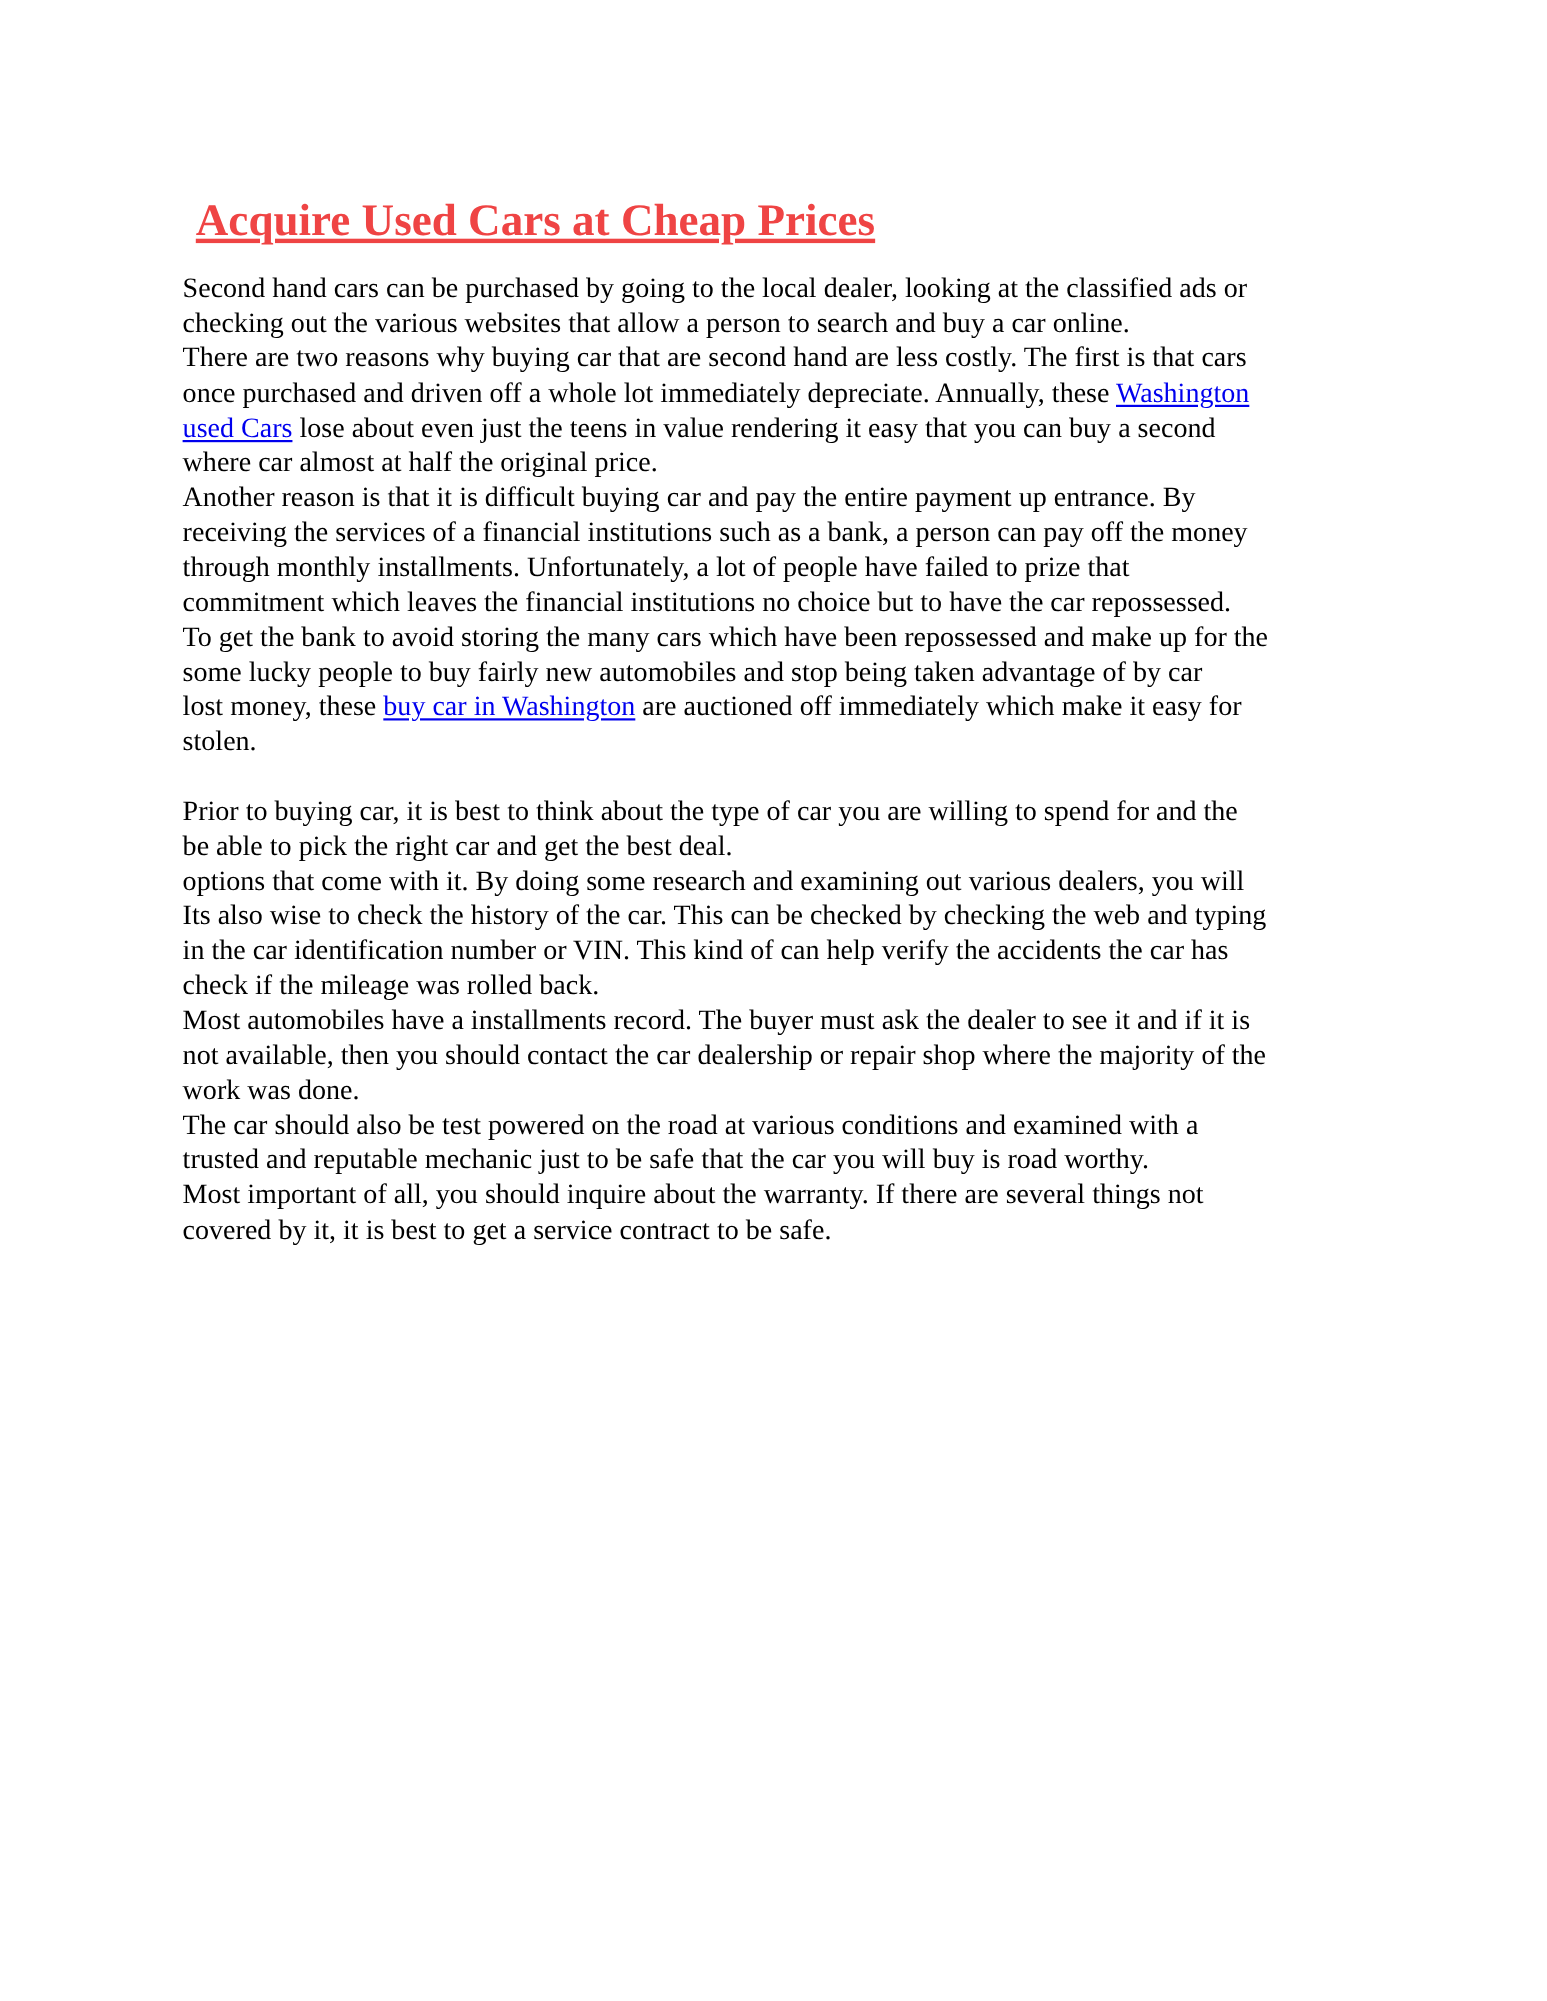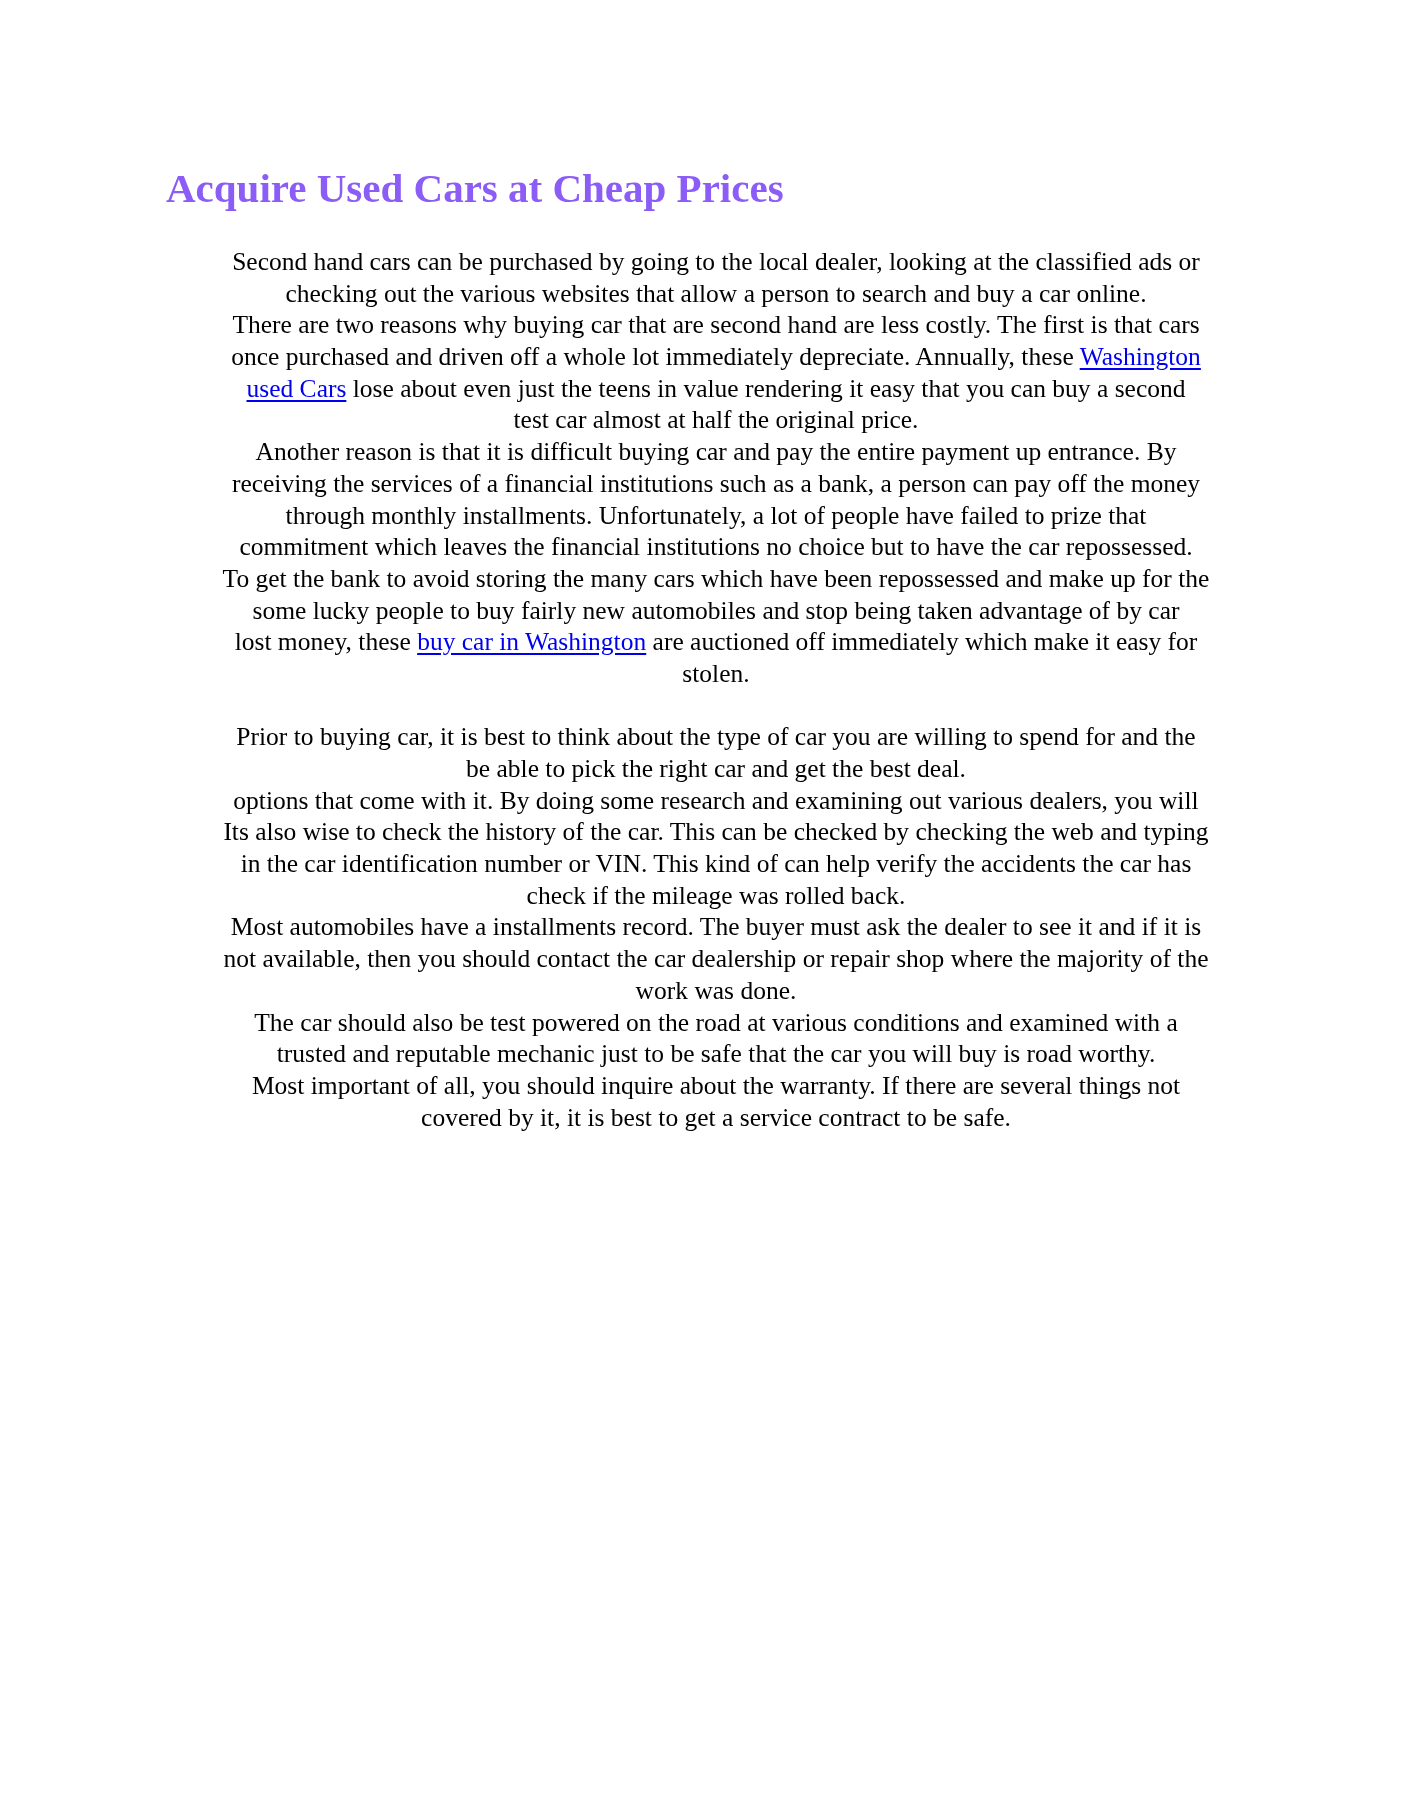--- a/index.html
+++ b/index.html
@@ -1,45 +1,45 @@
 <!DOCTYPE html>
 <html><head>
 <meta charset="utf-8">
 <style>
   html, body { margin: 0; padding: 0; background: #ffffff; }
   body { width: 1406px; height: 1819px; position: relative; overflow: hidden; }
   .page { position: absolute; left: 0; top: 0; width: 1406px; height: 1819px; background: #fff; }
   .title {
     position: absolute; left: 166px; top: 164px;
     font-family: "Liberation Serif", "DejaVu Serif", serif;
-    font-weight: bold; font-size: 41px; line-height: 48px; color: #8b5cf6;
-    margin: 0; white-space: nowrap;
+    font-weight: bold; font-size: 41px; line-height: 48px; color: #ef4444;
+    margin: 12px; white-space: nowrap; text-decoration: underline;
   }
   .body {
     position: absolute; left: 166px; top: 246px; width: 1100px;
     font-family: "Liberation Serif", "DejaVu Serif", serif;
-    font-size: 25.5px; line-height: 31.7px; color: #000; text-align: center;
+    font-size: 25.5px; line-height: 31.7px; color: #000;
   }
   .line { white-space: nowrap; height: 31.7px; }
   .blank { height: 31.7px; }
   a.link { color: #0000ee; text-decoration: underline; text-underline-offset: 3px; }
 </style>
 </head>
 <body>
 
 <div class="page">
   <h1 class="title">Acquire Used Cars at Cheap Prices</h1>
 
   <div class="body">
     <div class="line">Second hand cars can be purchased by going to the local dealer, looking at the classified ads or</div>
     <div class="line">checking out the various websites that allow a person to search and buy a car online.</div>
     <div class="line">There are two reasons why buying car that are second hand are less costly. The first is that cars</div>
     <div class="line"><span>once purchased and driven off a whole lot immediately depreciate. Annually, these </span><a class="link" href="#">Washington</a></div>
     <div class="line"><a class="link" href="#">used Cars</a><span> lose about even just the teens in value rendering it easy that you can buy a second</span></div>
-    <div class="line">test car almost at half the original price.</div>
+    <div class="line">where car almost at half the original price.</div>
     <div class="line">Another reason is that it is difficult buying car and pay the entire payment up entrance. By</div>
     <div class="line">receiving the services of a financial institutions such as a bank, a person can pay off the money</div>
     <div class="line">through monthly installments. Unfortunately, a lot of people have failed to prize that</div>
     <div class="line">commitment which leaves the financial institutions no choice but to have the car repossessed.</div>
     <div class="line">To get the bank to avoid storing the many cars which have been repossessed and make up for the</div>
     <div class="line">some lucky people to buy fairly new automobiles and stop being taken advantage of by car</div>
     <div class="line"><span>lost money, these </span><a class="link" href="#">buy car in Washington</a><span> are auctioned off immediately which make it easy for</span></div>
     <div class="line">stolen.</div>
     <div class="blank"></div>
     <div class="line">Prior to buying car, it is best to think about the type of car you are willing to spend for and the</div>

